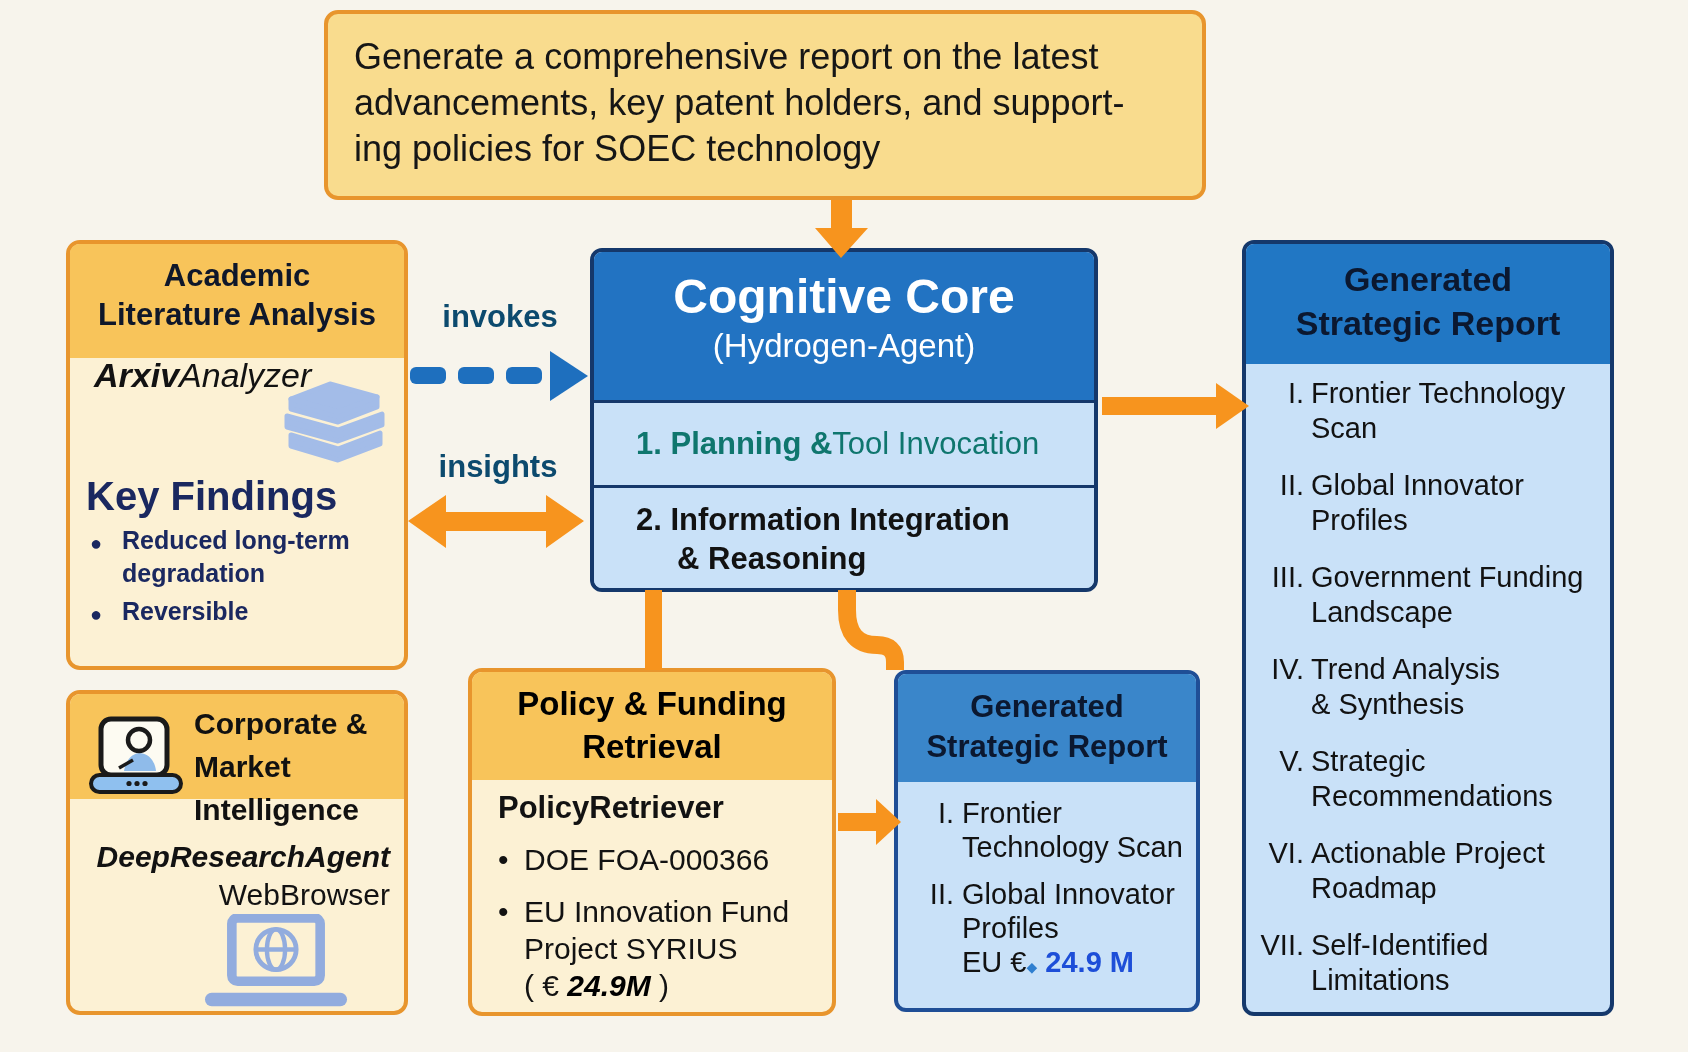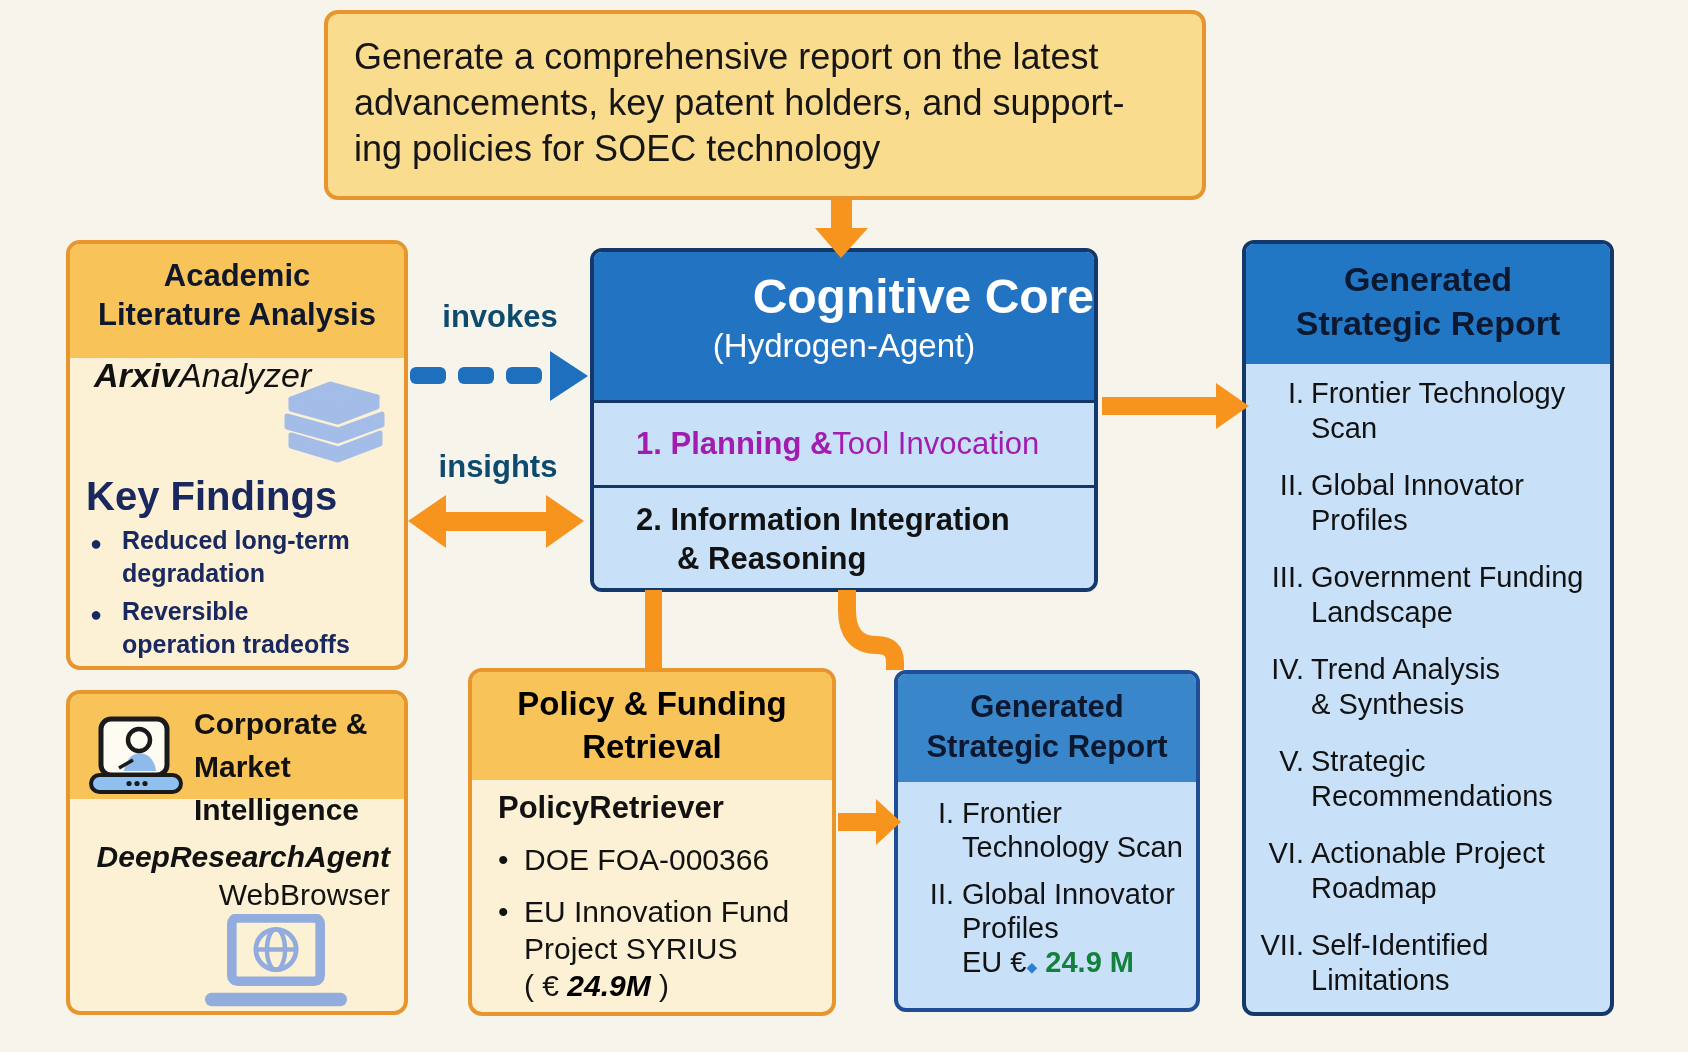--- a/index.html
+++ b/index.html
@@ -28,24 +28,24 @@
 
   
   .edge-label{position:absolute;width:184px;text-align:center;font-size:31px;font-weight:700;color:#0c4a6e;}
   .lbl-invokes{left:408px;top:299px;}
   .lbl-insights{left:406px;top:449px;}
 
   
   .core{left:590px;top:248px;width:508px;height:344px;background:#C9E1F8;border-color:#15386B;
         border-radius:12px;overflow:hidden;}
   .core-hdr{height:148px;background:#2273C2;color:#FFFFFF;padding-top:17px;}
-  .core-title{font-size:48px;font-weight:700;line-height:56px;text-align:right;}
+  .core-title{font-size:48px;font-weight:700;line-height:56px;}
   .core-sub{font-size:33px;font-weight:400;line-height:42px;}
   .core-p1{position:absolute;top:148px;left:0;right:0;height:82px;border-top:3px solid #15386B;
-        display:flex;align-items:center;padding-left:42px;font-size:31px;color:#a21caf;background:#C9E1F8;white-space:pre;}
+        display:flex;align-items:center;padding-left:42px;font-size:31px;color:#0f766e;background:#C9E1F8;white-space:pre;}
   .core-p1 .b{font-weight:700;}
   .core-p2{position:absolute;top:233px;left:0;right:0;bottom:0;border-top:3px solid #15386B;
         padding:12px 0 0 42px;font-size:31px;font-weight:700;line-height:39px;color:#121212;background:#C9E1F8;}
   .core-p2 .l2{padding-left:41px;}
 
   
   .report{left:1242px;top:240px;width:372px;height:776px;background:#C9E1F8;border-color:#15386B;border-radius:12px;}
   .report-hdr{height:120px;background:#2177C4;border-radius:8px 8px 0 0;color:#0B1830;
         font-size:34px;font-weight:700;line-height:44px;padding-top:13px;}
   .report-body{position:absolute;top:120px;left:0;right:0;bottom:0;padding:12px 4px 0 2px;}
@@ -73,21 +73,21 @@
   .corp-tool2{position:absolute;right:14px;top:184px;font-size:30px;color:#121212;}
   .globe-ic{position:absolute;left:128px;top:220px;}
 
   
   .mini{left:894px;top:670px;width:306px;height:342px;background:#C9E1F8;border-color:#1F4E96;border-radius:12px;}
   .mini-hdr{height:108px;background:#3A86CA;border-radius:8px 8px 0 0;color:#0B1830;
         font-size:31px;font-weight:700;line-height:40px;padding-top:13px;}
   .mini-body{position:absolute;top:108px;left:0;right:0;bottom:0;padding:14px 4px 0 16px;}
   .mitem{display:flex;margin-bottom:13px;font-size:29px;line-height:34px;color:#121212;}
   .mitem .num{flex:none;width:40px;text-align:right;padding-right:8px;}
-  .funding .amtb{font-weight:700;color:#15803d;}
+  .funding .amtb{font-weight:700;color:#1d4ed8;}
   .funding .mark{color:#2F7FD0;font-size:14px;}
 
   .overlay{position:absolute;left:0;top:0;width:1688px;height:1052px;z-index:10;pointer-events:none;}
 </style>
 </head>
 <body>
 
 <div class="canvas">
 
   <div class="box task">
@@ -118,21 +118,20 @@
         <span class="dot"></span>
         <span>
           <span class="line" style="display:block">Reduced long-term</span>
           <span class="line" style="display:block">degradation</span>
         </span>
       </div>
       <div class="abullet">
         <span class="dot"></span>
         <span>
           <span class="line" style="display:block">Reversible</span>
-          <span class="line" style="display:block">operation tradeoffs</span>
         </span>
       </div>
     </div>
   </div>
 
   <div class="edge-label lbl-invokes">invokes</div>
   <div class="edge-label lbl-insights">insights</div>
 
   <div class="box core">
     <div class="hdr core-hdr">

